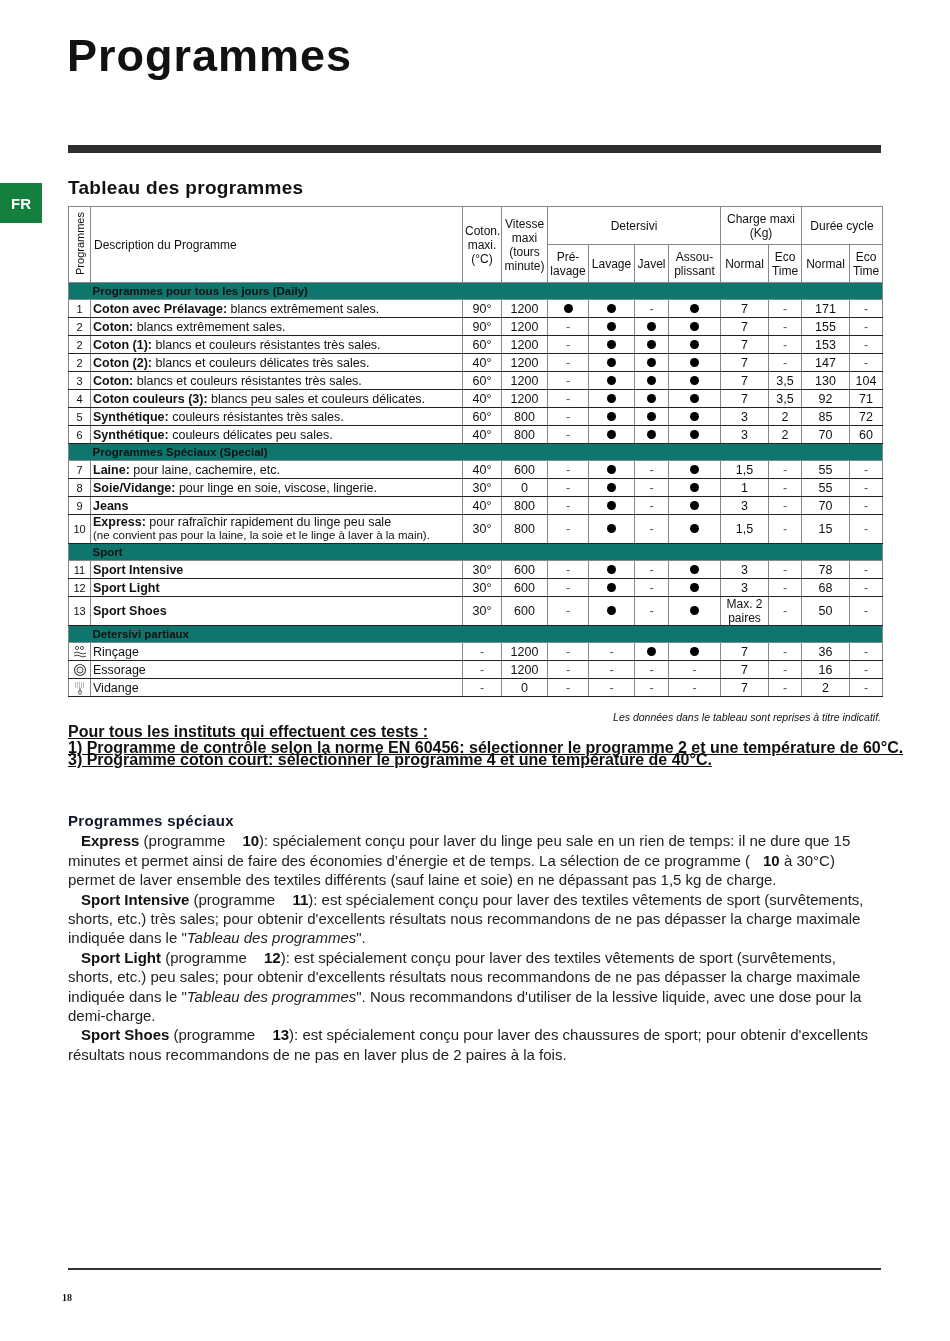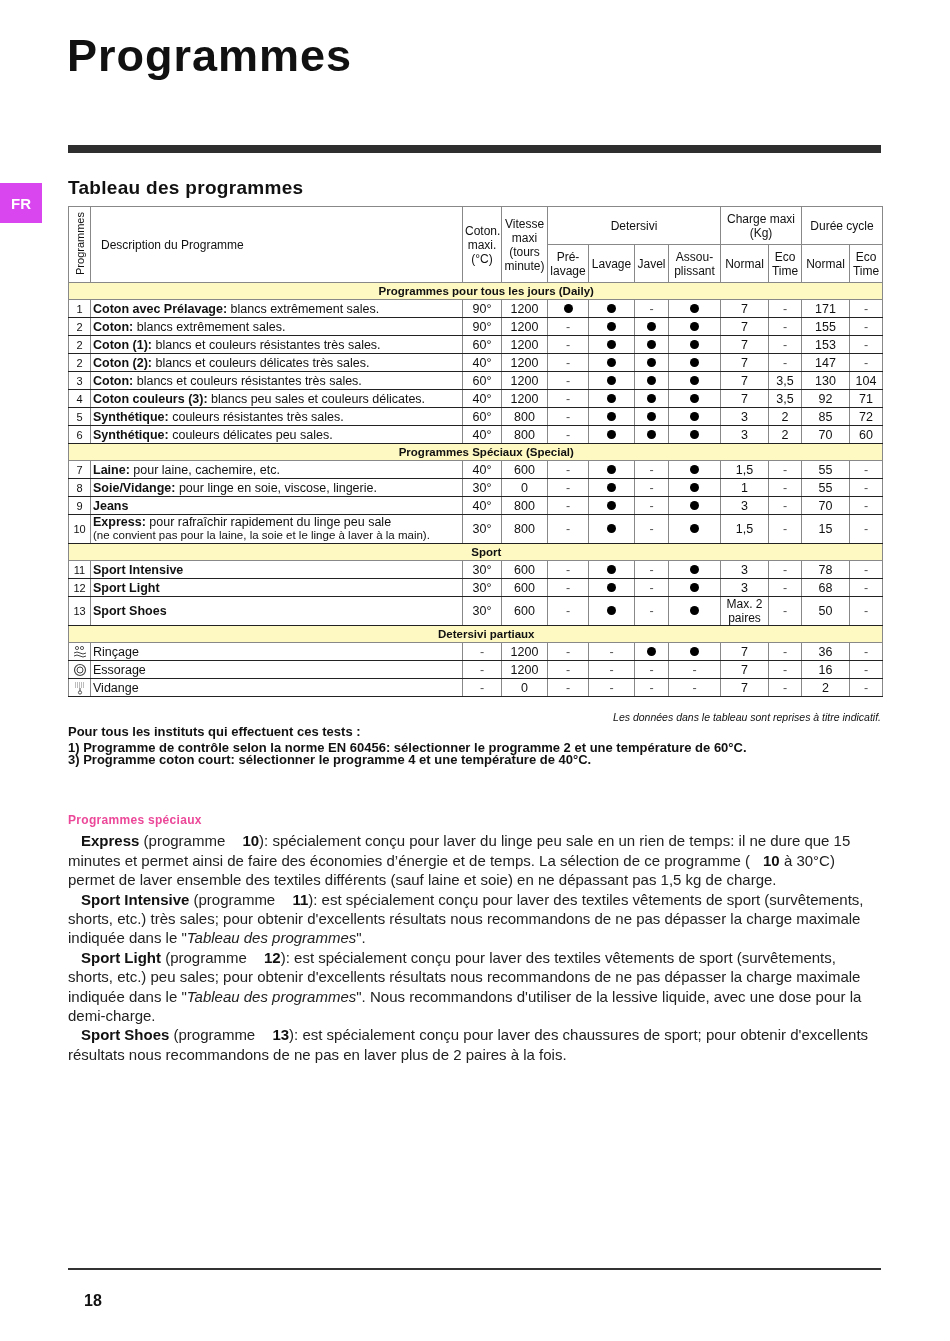--- a/index.html
+++ b/index.html
@@ -1,43 +1,43 @@
 <!DOCTYPE html>
 <html><head>
   <meta charset="utf-8">
   <style>
     html, body { margin:0; padding:0; background:#fff; }
     body { width:950px; height:1341px; position:relative; font-family:"Liberation Sans", sans-serif; color:#111; overflow:hidden; }
     .page-title { position:absolute; left:67px; top:30px; font-size:45px; font-weight:bold; letter-spacing:1px; margin:0; }
     .title-rule { position:absolute; left:68px; top:145px; width:813px; height:8px; background:#2e2e2e; }
-    .lang-tab { position:absolute; left:0; top:183px; width:42px; height:40px; background:#d946ef; color:#fff; font-weight:bold; font-size:15px; display:flex; align-items:center; justify-content:center; }
+    .lang-tab { position:absolute; left:0; top:183px; width:42px; height:40px; background:#15803d; color:#fff; font-weight:bold; font-size:15px; display:flex; align-items:center; justify-content:center; }
     .section-title { position:absolute; left:68px; top:177px; font-size:19px; font-weight:bold; letter-spacing:0.3px; margin:0; }
     table.prog { position:absolute; left:68px; top:206px; width:813px; border-collapse:collapse; font-size:12.5px; table-layout:fixed; }
     table.prog td, table.prog th { border:1px solid #888; padding:0 2px; text-align:center; vertical-align:middle; font-weight:normal; line-height:14px; }
     table.prog th { font-size:12px; }
     .vert { writing-mode:vertical-rl; transform:rotate(180deg); font-size:11px; white-space:nowrap; }
     .desc { text-align:left !important; white-space:nowrap; overflow:hidden; }
     .num { font-weight:bold; font-size:11px; }
     tr.row td { height:17px; border-bottom:1.6px solid #222; }
     tr.row.tall td { height:28px; }
-    tr.section td { background:#fef9c3; height:16px; font-weight:bold; font-size:11.5px; text-align:center; border-color:#888; }
+    tr.section td { background:#0f766e; height:16px; font-weight:bold; font-size:11.5px; text-align:left; border-color:#888; }
     .dot { display:inline-block; width:9px; height:9px; border-radius:50%; background:#000; }
     .dash { color:#555; }
     .bold { font-weight:bold; }
     .small2 { font-size:12px; line-height:13px; }
     .note-right { position:absolute; right:69px; top:711px; font-size:10.5px; font-style:italic;margin-left:20px; }
-    .tests { position:absolute; left:68px; top:726px; font-size:13px; font-weight:bold; line-height:12px; }
+    .tests { position:absolute; left:68px; top:726px; font-size:16px; font-weight:bold; line-height:12px;text-decoration:underline; }
     .tests div { white-space:nowrap; }
     .tests .h { margin-bottom:4px; }
     .special { position:absolute; left:68px; top:811px; width:815px; font-size:15px; line-height:19.4px; color:#222; }
-    .special h3 { font-size:12px; margin:0 0 1px 0; font-weight:bold; letter-spacing:0.3px; color:#ec4899; }
+    .special h3 { font-size:15px; margin:0 0 1px 0; font-weight:bold; letter-spacing:0.3px; color:#0f172a; }
     .special p { margin:0; }
     .special b { color:#111;margin-left:13px; }
     .footer-rule { position:absolute; left:68px; top:1268px; width:813px; height:2px; background:#333; }
-    .page-num { position:absolute; left:84px; top:1292px; font-size:16px; font-weight:bold; }
+    .page-num { position:absolute; left:62px; top:1292px; font-size:10px; font-weight:bold;font-family:Liberation Serif, serif; }
     .icon-cell svg { display:block; margin:0 auto; }
   </style>
 </head>
 <body>
 
 <h1 class="page-title">Programmes</h1>
 <div class="title-rule"></div>
 <div class="lang-tab">FR</div>
 <h2 class="section-title">Tableau des programmes</h2>
 
@@ -52,21 +52,21 @@
       <col style="width:34px">
       <col style="width:52px">
     <col style="width:48px">
       <col style="width:33px">
       <col style="width:48px">
       <col style="width:33px">
   </colgroup>
   <thead>
     <tr style="height:38px">
       <th rowspan="2"><span class="vert">Programmes</span></th>
-      <th rowspan="2" class="desc" style="padding-left:10px">Description du Programme</th>
+      <th rowspan="2" class="desc" style="padding-left:3px">Description du Programme</th>
       <th rowspan="2">Coton. maxi. (°C)</th>
       <th rowspan="2">Vitesse maxi (tours minute)</th>
       <th colspan="4">Detersivi</th>
       <th colspan="2">Charge maxi (Kg)</th>
       <th colspan="2">Durée cycle</th>
     </tr>
     <tr style="height:38px">
       <th>Pré- lavage</th>
       <th>Lavage</th>
       <th>Javel</th>

